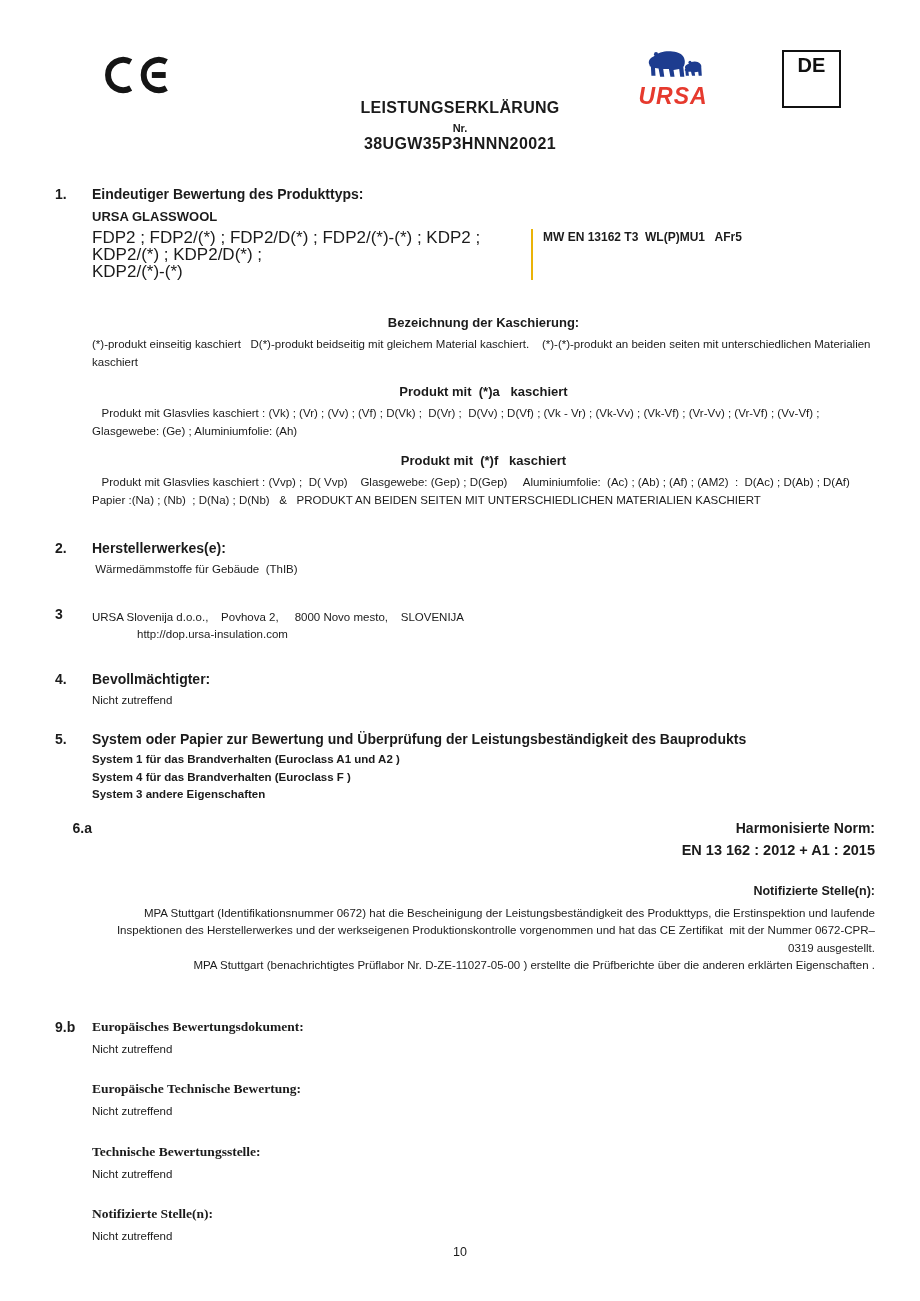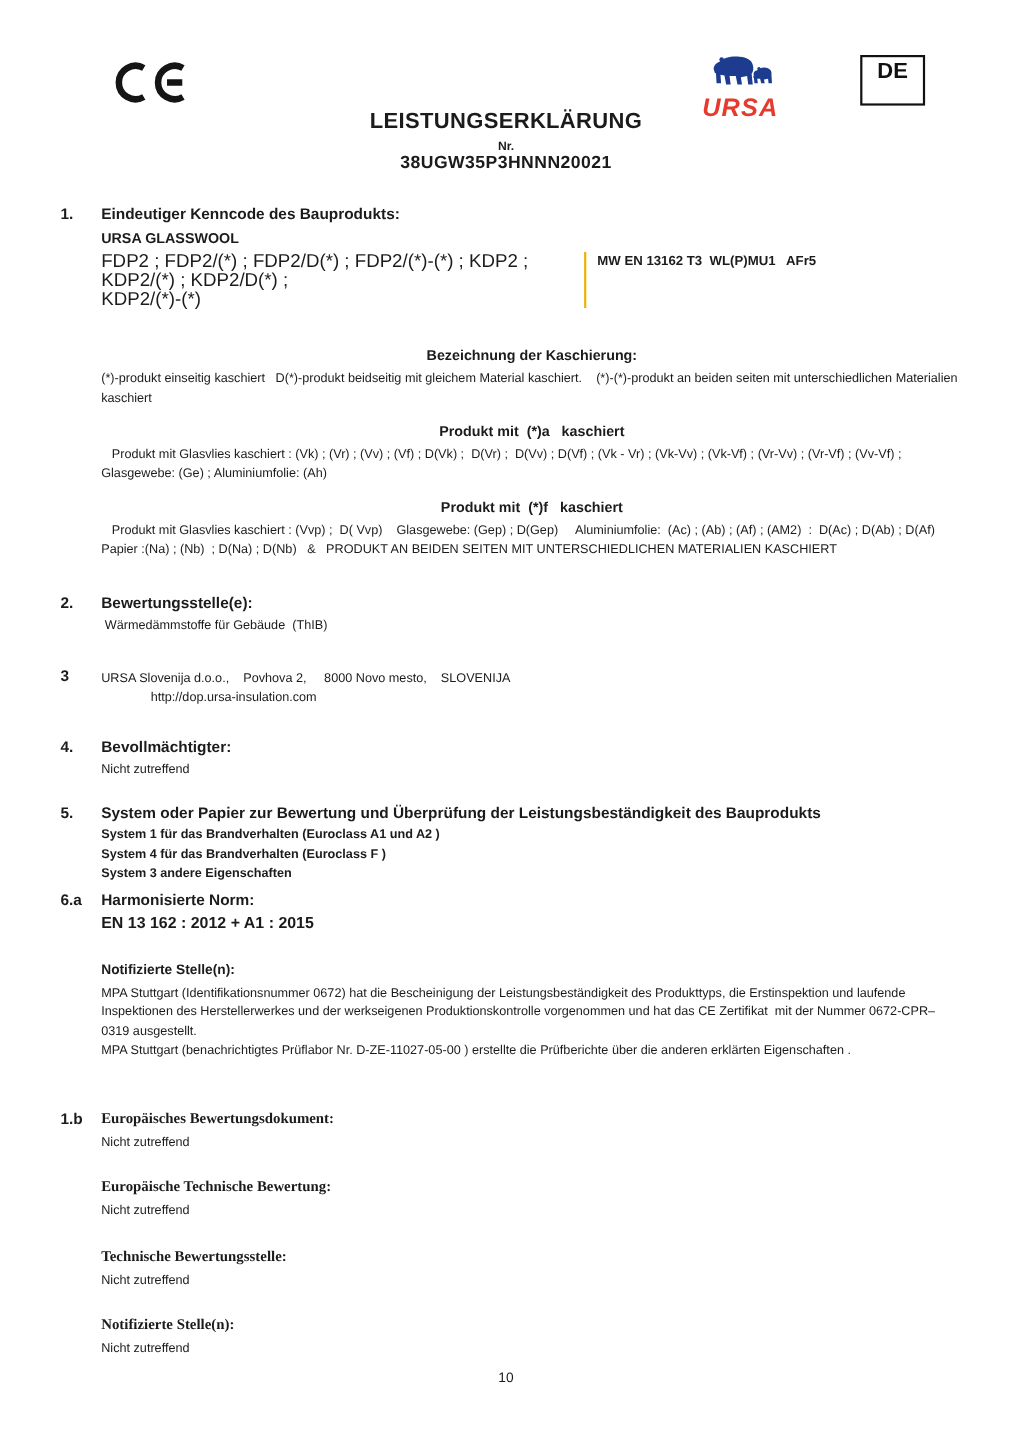--- a/index.html
+++ b/index.html
@@ -14,26 +14,26 @@
   }
   
   .header { position:relative; height:185px; }
   .ce-mark { position:absolute; left:103px; top:50px; }
   .logo { position:absolute; left:636px; top:48px; width:74px; text-align:center; }
   .logo .wordmark {
     font-size:23px; font-weight:bold; font-style:italic;
     color:#e63a2e; letter-spacing:1px; line-height:1; margin-top:-3px;
   }
   .de-badge {
-    position:absolute; left:782px; top:50px; width:59px; height:46px;
+    position:absolute; left:782px; top:50px; width:59px; height:58px;
     border:2px solid #111; font-size:20px; font-weight:bold;
     text-align:center; line-height:26px; color:#111;
   }
   .title-block { position:absolute; left:0; right:0; top:99px; text-align:center; }
-  .doc-title { font-size:20px; font-weight:bold; letter-spacing:0.3px; }
+  .doc-title { font-size:16px; font-weight:bold; letter-spacing:0.3px; }
   .nr-label { font-size:11px; font-weight:bold; margin-top:5px; }
   .doc-number { font-size:16px; font-weight:bold; letter-spacing:0.4px; margin-top:1px; }
   
   .content { padding:0 45px 0 55px; }
   .section { display:grid; grid-template-columns:37px 1fr; }
   .sec-num { font-weight:bold; font-size:14px; line-height:18px; }
   .sec-heading { font-weight:bold; font-size:14px; line-height:18px; }
   .body-text { font-size:11.5px; line-height:17.5px; white-space:pre-wrap; }
   
   .product-name { font-weight:bold; font-size:13px; line-height:17px; margin-top:5px; }
@@ -45,21 +45,21 @@
   }
   .center-head { text-align:center; font-weight:bold; font-size:13px; white-space:pre-wrap; }
   .mt-bez { margin-top:35px; }
   .mt-sub { margin-top:13px; }
   .center-head + .body-text { margin-top:6px; }
   
   .s2 { margin-top:30px; }
   .s3 { margin-top:26px; }
   .s4 { margin-top:26px; }
   .s5 { margin-top:21px; }
-  .s6a { margin-top:5px; }
+  .s6a { margin-top:15px;text-align:right; }
   .s6b { margin-top:43px; }
   .gap-sm { margin-top:4px; }
   .s5-lines .body-text { margin-top:0;font-weight:bold; }
   .s5-lines { margin-top:3px; }
   .norm { font-weight:bold; font-size:14.5px; line-height:19px; margin-top:4px; }
   .sub-heading { font-weight:bold; font-size:12.5px; line-height:18px; }
   .mt-notif { margin-top:22px; }
   .notif-text { margin-top:5px; }
   .b-block-head { font-weight:bold; font-size:13.5px; line-height:18px;font-family:Liberation Serif, serif; }
   .b-block-text { margin-top:5px; }
@@ -105,40 +105,40 @@
       <div class="nr-label">Nr.</div>
       <div class="doc-number">38UGW35P3HNNN20021</div>
     </div>
   </div>
 
   <div class="content">
 
     <div class="section">
       <div class="sec-num">1.</div>
       <div>
-        <div class="sec-heading">Eindeutiger Kenncode des Bauprodukts:</div>
+        <div class="sec-heading">Eindeutiger Bewertung des Produkttyps:</div>
         <div class="product-name">URSA GLASSWOOL</div>
         <div class="codes-row">
           <div class="codes">FDP2 ; FDP2/(*) ; FDP2/D(*) ; FDP2/(*)-(*) ; KDP2 ; KDP2/(*) ; KDP2/D(*) ;
 KDP2/(*)-(*)</div>
           <div class="spec">MW EN 13162 T3  WL(P)MU1   AFr5</div>
         </div>
         <div class="center-head mt-bez">Bezeichnung der Kaschierung:</div>
         <div class="body-text">(*)-produkt einseitig kaschiert   D(*)-produkt beidseitig mit gleichem Material kaschiert.    (*)-(*)-produkt an beiden seiten mit unterschiedlichen Materialien kaschiert</div>
         <div class="center-head mt-sub">Produkt mit  (*)a   kaschiert</div>
         <div class="body-text">   Produkt mit Glasvlies kaschiert : (Vk) ; (Vr) ; (Vv) ; (Vf) ; D(Vk) ;  D(Vr) ;  D(Vv) ; D(Vf) ; (Vk - Vr) ; (Vk-Vv) ; (Vk-Vf) ; (Vr-Vv) ; (Vr-Vf) ; (Vv-Vf) ; Glasgewebe: (Ge) ; Aluminiumfolie: (Ah)</div>
         <div class="center-head mt-sub">Produkt mit  (*)f   kaschiert</div>
         <div class="body-text">   Produkt mit Glasvlies kaschiert : (Vvp) ;  D( Vvp)    Glasgewebe: (Gep) ; D(Gep)     Aluminiumfolie:  (Ac) ; (Ab) ; (Af) ; (AM2)  :  D(Ac) ; D(Ab) ; D(Af)   Papier :(Na) ; (Nb)  ; D(Na) ; D(Nb)   &amp;   PRODUKT AN BEIDEN SEITEN MIT UNTERSCHIEDLICHEN MATERIALIEN KASCHIERT</div>
       </div>
     </div>
 
     <div class="section s2">
       <div class="sec-num">2.</div>
       <div>
-        <div class="sec-heading">Bewertungsstelle(e):</div>
+        <div class="sec-heading">Herstellerwerkes(e):</div>
         <div class="body-text gap-sm"> Wärmedämmstoffe für Gebäude  (ThIB)</div>
       </div>
     </div>
 
     <div class="section s3">
       <div class="sec-num">3</div>
       <div>
         <div class="body-text gap-sm">URSA Slovenija d.o.o.,    Povhova 2,     8000 Novo mesto,    SLOVENIJA</div>
         <div class="body-text"><a class="website" href="#">http://dop.ursa-insulation.com</a></div>
       </div>
@@ -169,21 +169,21 @@
       <div>
         <div class="sec-heading">Harmonisierte Norm:</div>
         <div class="norm">EN 13 162 : 2012 + A1 : 2015</div>
         <div class="sub-heading mt-notif">Notifizierte Stelle(n):</div>
         <div class="body-text notif-text">MPA Stuttgart (Identifikationsnummer 0672) hat die Bescheinigung der Leistungsbeständigkeit des Produkttyps, die Erstinspektion und laufende Inspektionen des Herstellerwerkes und der werkseigenen Produktionskontrolle vorgenommen und hat das CE Zertifikat  mit der Nummer 0672-CPR–0319 ausgestellt.</div>
         <div class="body-text">MPA Stuttgart (benachrichtigtes Prüflabor Nr. D-ZE-11027-05-00 ) erstellte die Prüfberichte über die anderen erklärten Eigenschaften .</div>
       </div>
     </div>
 
     <div class="section s6b">
-      <div class="sec-num">1.b</div>
+      <div class="sec-num">9.b</div>
       <div>
         <div class="b-block-head">Europäisches Bewertungsdokument:</div>
         <div class="body-text b-block-text">Nicht zutreffend</div>
         <div class="b-block-head b-gap">Europäische Technische Bewertung:</div>
         <div class="body-text b-block-text">Nicht zutreffend</div>
         <div class="b-block-head b-gap">Technische Bewertungsstelle:</div>
         <div class="body-text b-block-text">Nicht zutreffend</div>
         <div class="b-block-head b-gap">Notifizierte Stelle(n):</div>
         <div class="body-text b-block-text">Nicht zutreffend</div>
       </div>

